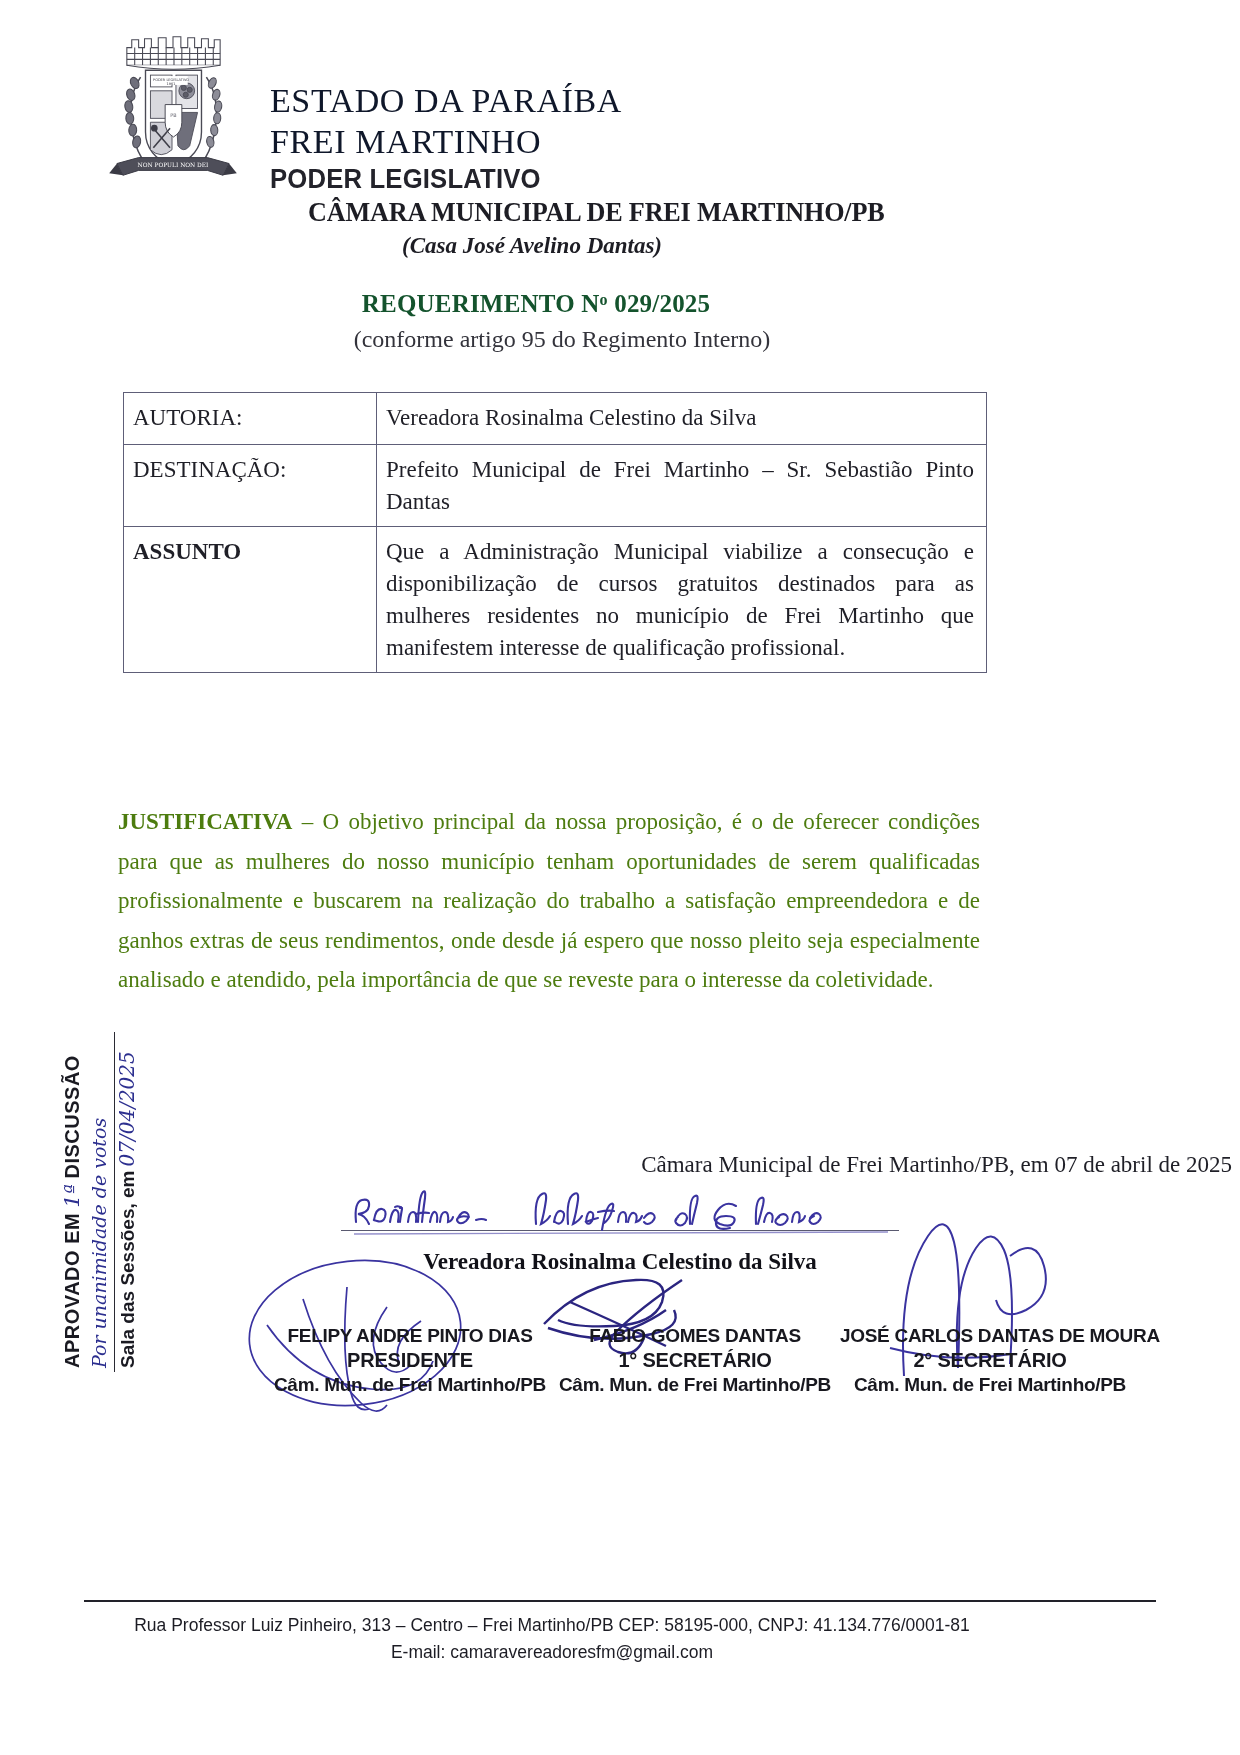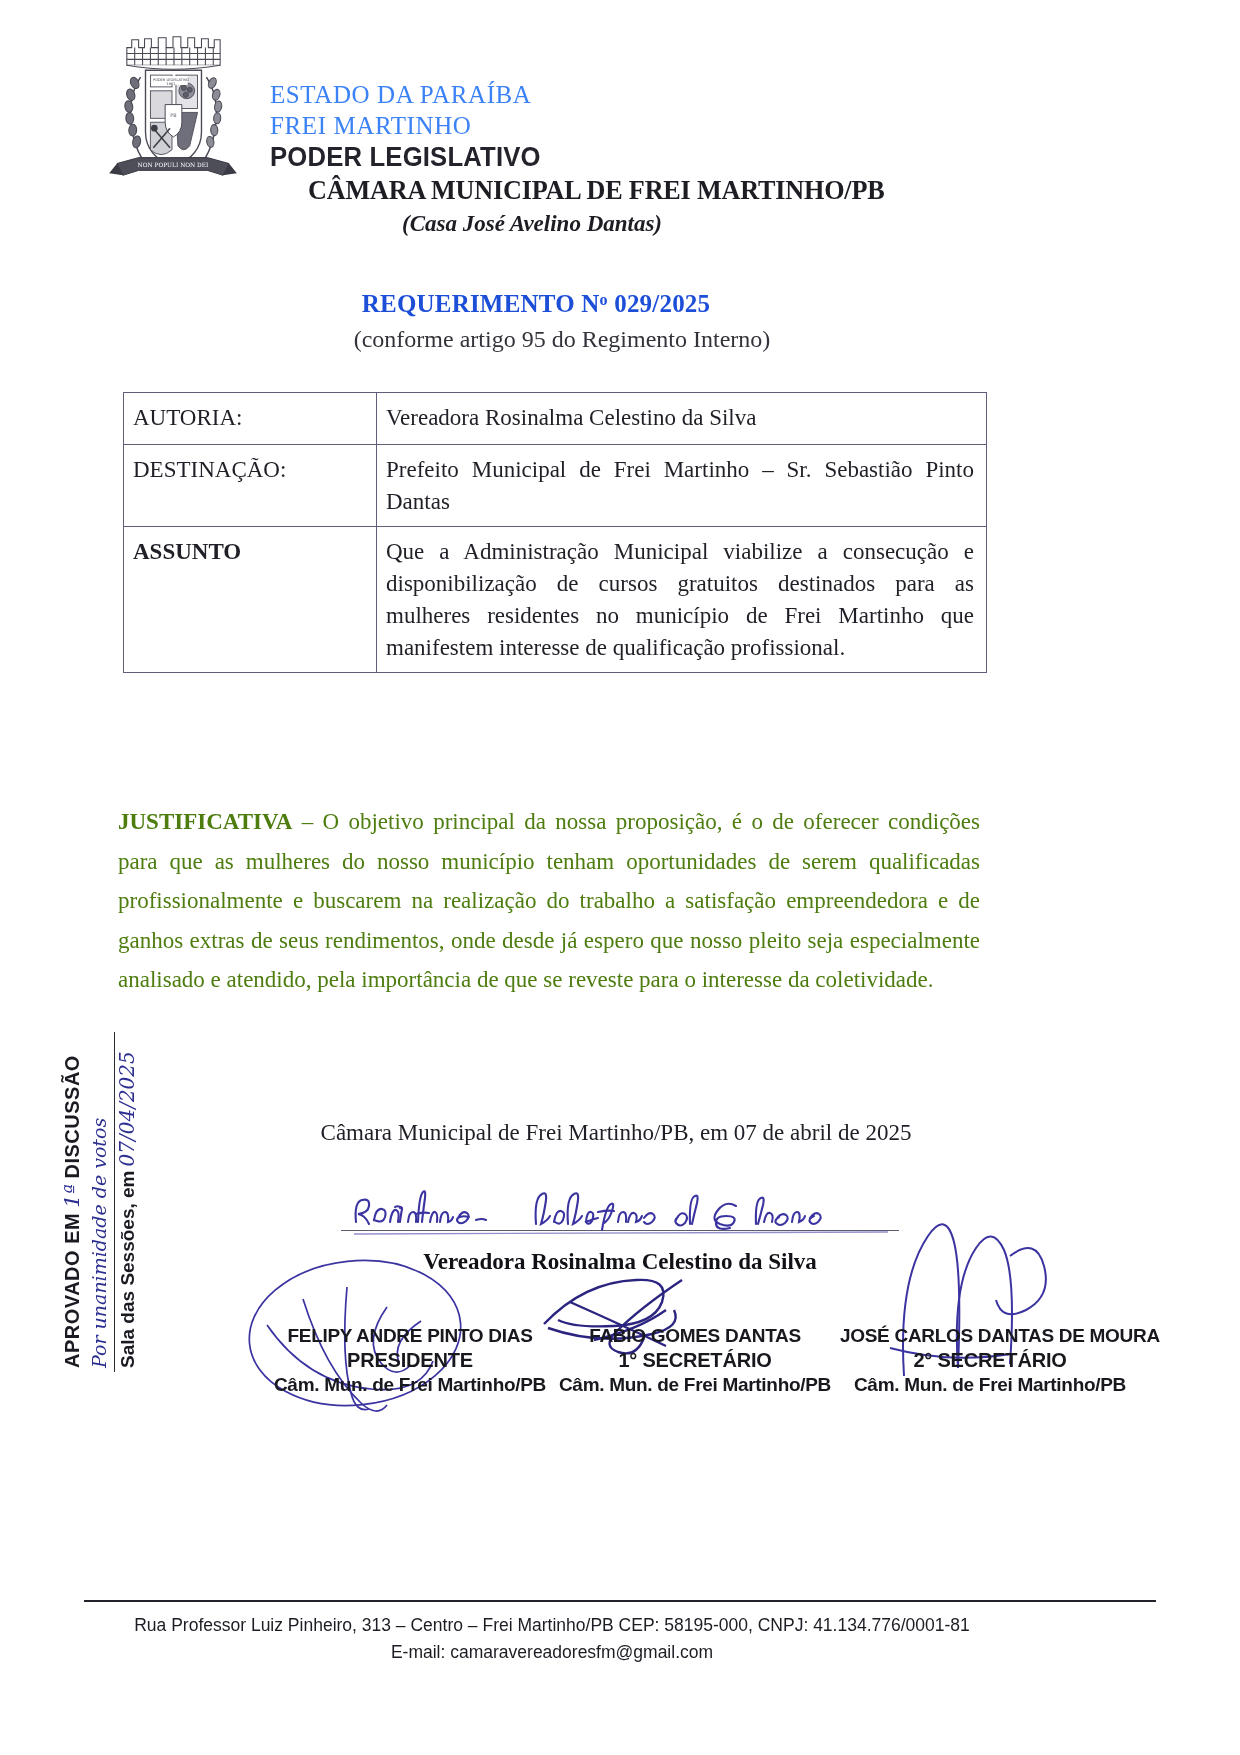--- a/index.html
+++ b/index.html
@@ -38,23 +38,23 @@
     padding-top: 4px;
   }
   .brasao { width: 150px; height: 165px; display:block; }
 
   .header-text {
     margin-left: 12px;
     padding-top: 58px;
     line-height: 1.22;
   }
   .hline1, .hline2 {
-    font-size: 25px;
+    font-size: 34px;
     letter-spacing: 0.6px;
-    color: #3b82f6;
+    color: #0f172a;
     font-family: "Liberation Serif", serif;
   }
   .hline3 {
     font-size: 27px;
     font-weight: bold;
     letter-spacing: 0.2px;
     color: #23232b;
     font-family: "Liberation Sans", sans-serif;
     transform: scaleX(0.95);
     transform-origin: left center;
@@ -79,21 +79,21 @@
 
   
   .doc-title {
     position: absolute;
     left: 0; top: 290px;
     width: 1072px;
     text-align: center;
     font-size: 25px;
     font-weight: bold;
     letter-spacing: 0.2px;
-    color: #1d4ed8;
+    color: #14532d;
   }
   .doc-title sup { font-size: 16px; vertical-align: 7px; }
   .doc-subtitle {
     position: absolute;
     left: 0; top: 326px;
     width: 1124px;
     text-align: center;
     font-size: 24px;
     color: #33333b;
   }
@@ -131,23 +131,23 @@
     font-size: 23px;
     line-height: 1.72;
     text-align: justify;
     color: #4d7c0f;
   }
   .justificativa b { font-weight: bold; }
 
   
   .local-data {
     position: absolute;
-    left: 0; top: 1120px;
+    left: 0; top: 1152px;
     width: 1232px;
-    text-align: center;
+    text-align: right;
     font-size: 23px;
     color: #1f1f27;
   }
 
   
   .author-sign {
     position: absolute;
     left: 310px; top: 1178px;
     width: 620px;
     text-align: center;

